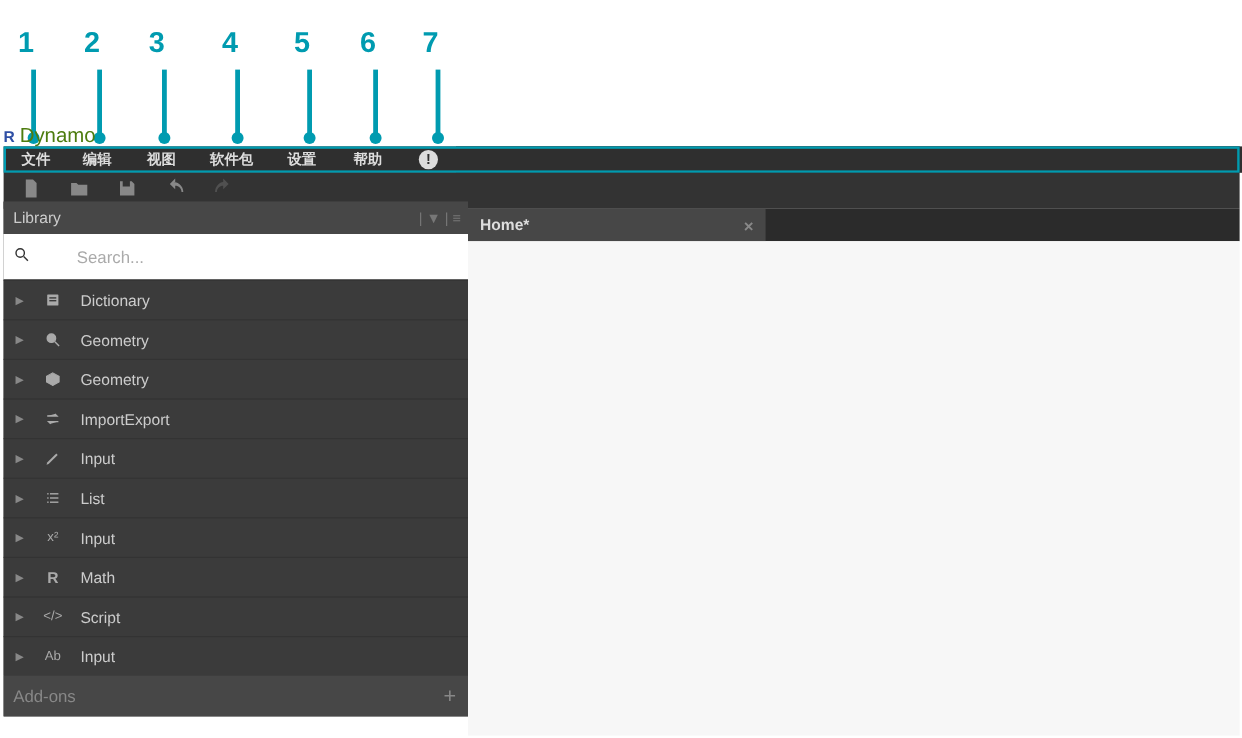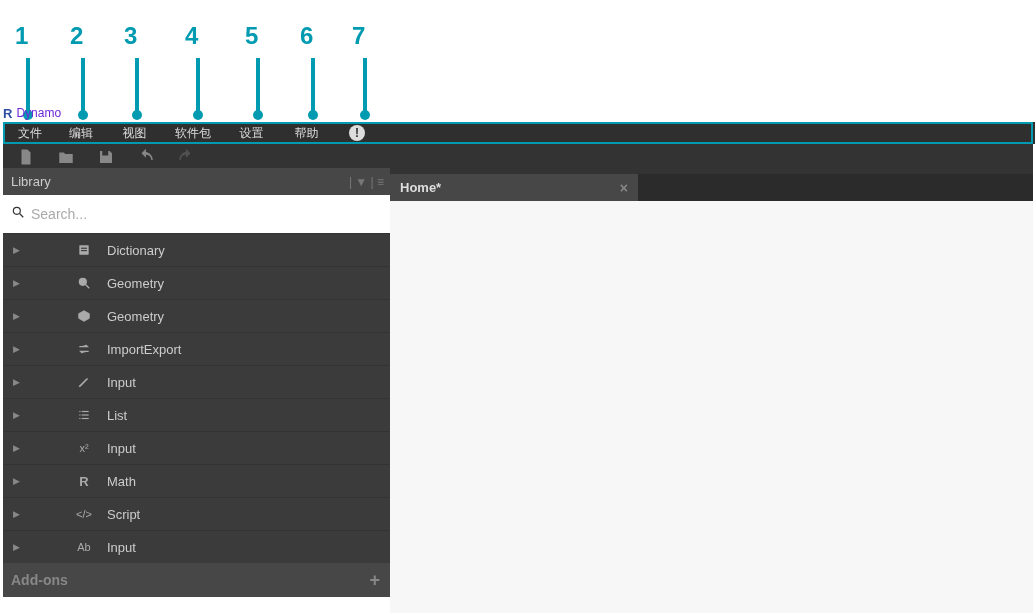--- a/index.html
+++ b/index.html
@@ -9,57 +9,57 @@
   
   .callouts { position: absolute; top: 0; left: 0; width: 1035px; height: 122px; pointer-events: none; }
   .callout { position: absolute; top: 22px; width: 6px; }
   .callout .num { position: absolute; top: 0; left: -8px; color: #009bb0; font-size: 24px; font-weight: bold; }
   .callout .line { position: absolute; top: 36px; left: 3px; width: 4px; background: #009bb0; border-radius: 0; }
   .callout .dot { position: absolute; left: 0; width: 10px; height: 10px; border-radius: 50%; background: #009bb0; }
 
   
   .titlebar { position: absolute; top: 104px; left: 3px; height: 18px; display: flex; align-items: center; gap: 4px; }
   .app-logo { font-size: 13px; font-weight: bold; color: #2f4fa5; font-family: 'Segoe UI', Arial, sans-serif; }
-  .titlebar .app-title { font-size: 12px; color: #6d28d9; }
+  .titlebar .app-title { font-size: 17px; color: #4d7c0f; }
 
   
   .menubar { position: absolute; top: 122px; left: 3px; width: 1030px; height: 22px; background: #2f2f2f; border: 2px solid #009bb0; display: flex; align-items: center; }
-  .menuitem { color: #ddd; font-size: 12px; text-align: center; height: 100%; display: flex; align-items: center; justify-content: center; cursor: default; }
+  .menuitem { color: #ddd; font-size: 12px; text-align: center; height: 100%; display: flex; align-items: center; justify-content: center; cursor: default; font-weight: bold; }
   .menu-info { width: 16px; height: 16px; border-radius: 50%; background: #ddd; color: #2f2f2f; font-size: 12px; font-weight: bold; display: flex; align-items: center; justify-content: center; margin-left: 15px; }
   .menuitem.m1 { width: 50px; }
   .menuitem.m2 { width: 52px; }
   .menuitem.m3 { width: 55px; }
   .menuitem.m4 { width: 62px; }
   .menuitem.m5 { width: 55px; }
   .menuitem.m6 { width: 55px; }
   
   .menubar-ext { position: absolute; top: 122px; left: 380px; height: 22px; width: 655px; background: #2f2f2f; }
 
   
   .toolbar { position: absolute; top: 144px; left: 3px; width: 1030px; height: 30px; background: #333; display: flex; align-items: center; gap: 22px; padding-left: 14px; }
   .tool-ico { width: 18px; height: 18px; color: #888; fill: #888; }
 
   
   .library { position: absolute; top: 168px; left: 3px; width: 387px; background: #474747; color: #ccc; }
   .lib-header { height: 27px; background: #474747; display: flex; align-items: center; justify-content: space-between; padding: 0 6px 0 8px; font-size: 13px; }
   .lib-header-icons { display: flex; gap: 2px; align-items: center; font-size: 12px; color: #777; }
 
   .searchbox { height: 38px; background: #fff; display: flex; align-items: center; padding-left: 8px; gap: 6px; }
-  .searchbox input { border: none; outline: none; font-size: 14px; color: #a21caf; width: 100%; background: transparent; }
+  .searchbox input { border: none; outline: none; font-size: 14px; color: #a21caf; width: 100%; background: transparent; margin-left: 33px; }
   .searchbox input::placeholder { color: #aaa; }
   .search-ico { width: 14px; height: 14px; color: #333; }
 
   .lib-list { display: flex; flex-direction: column; }
   .lib-item { height: 33px; background: #3b3b3b; border-top: 1px solid #333; display: flex; align-items: center; padding-left: 10px; gap: 14px; color: #ccc; font-size: 13px; cursor: default; }
   .lib-item .chev { width: 8px; color: #888; font-size: 9px; }
-  .lib-item .ico { width: 18px; display: flex; justify-content: center; color: #aaa; margin-left: 40px; }
+  .lib-item .ico { width: 18px; display: flex; justify-content: center; color: #aaa; }
   .lib-item .ico svg { width: 14px; height: 14px; fill: #aaa; }
   .lib-item .ico-txt { font-size: 11px; color: #aaa; }
 
-  .addons { height: 34px; background: #474747; display: flex; align-items: center; justify-content: space-between; padding: 0 10px 0 8px; font-size: 14px; color: #888; font-weight: bold; }
+  .addons { height: 34px; background: #474747; display: flex; align-items: center; justify-content: space-between; padding: 0 10px 0 8px; font-size: 14px; color: #888; }
   .addons .plus { color: #888; font-size: 18px; }
 
   
   .ws-header { position: absolute; top: 174px; left: 390px; height: 27px; width: 643px; background: #2b2b2b; }
   .ws-tab { position: absolute; top: 174px; left: 390px; height: 27px; width: 248px; background: #474747; display: flex; align-items: center; justify-content: space-between; padding: 0 10px; color: #ddd; font-size: 13px; font-weight: bold; }
   .ws-tab .close { color: #888; font-size: 14px; }
   .ws-canvas { position: absolute; top: 201px; left: 390px; width: 643px; height: 412px; background: #f7f7f7; }
 </style>
 </head>
 <body>

